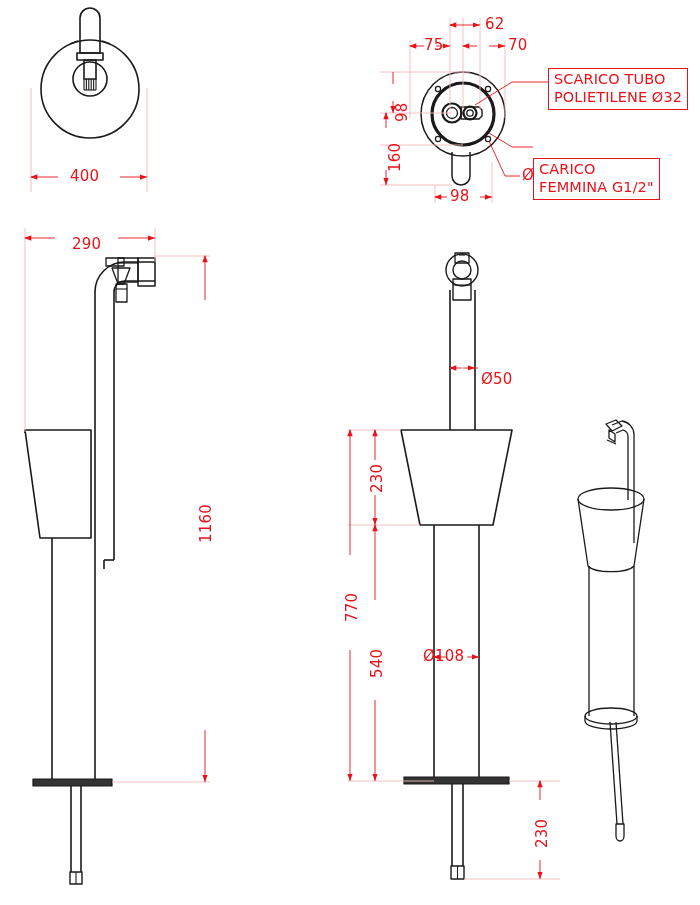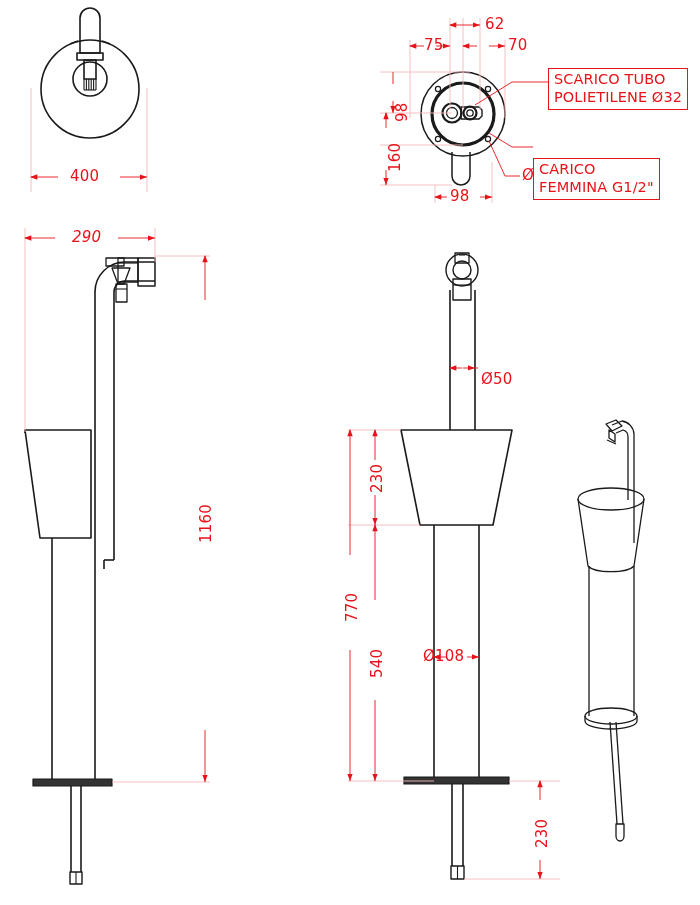--- a/index.html
+++ b/index.html
@@ -285,21 +285,21 @@
   <div class="dimtext vert" style="left:395px; top:122px;">98</div>
   <div class="dimtext vert" style="left:388px; top:172px;">160</div>
   <div class="dimtext" style="left:450px; top:189px;">98</div>
   <div class="dimtext" style="left:522px; top:168px;">Ø8</div>
 
   <div class="notebox" style="left:548px; top:68px;">SCARICO TUBO
 POLIETILENE Ø32</div>
   <div class="notebox" style="left:533px; top:133px;margin-top:25px;">CARICO
 FEMMINA G1/2"</div>
 
-  <div class="dimtext" style="left:72px;  top:230px;font-style:italic;">290</div>
+  <div class="dimtext" style="left:72px;  top:237px;">290</div>
   <div class="dimtext vert" style="left:199px; top:543px;">1160</div>
 
   <div class="dimtext" style="left:481px; top:372px;">Ø50</div>
   <div class="dimtext vert" style="left:370px; top:493px;">230</div>
   <div class="dimtext vert" style="left:345px; top:622px;">770</div>
   <div class="dimtext vert" style="left:370px; top:678px;">540</div>
   <div class="dimtext" style="left:423px; top:649px;">Ø108</div>
   <div class="dimtext vert" style="left:535px; top:848px;">230</div>
 
 </div>

